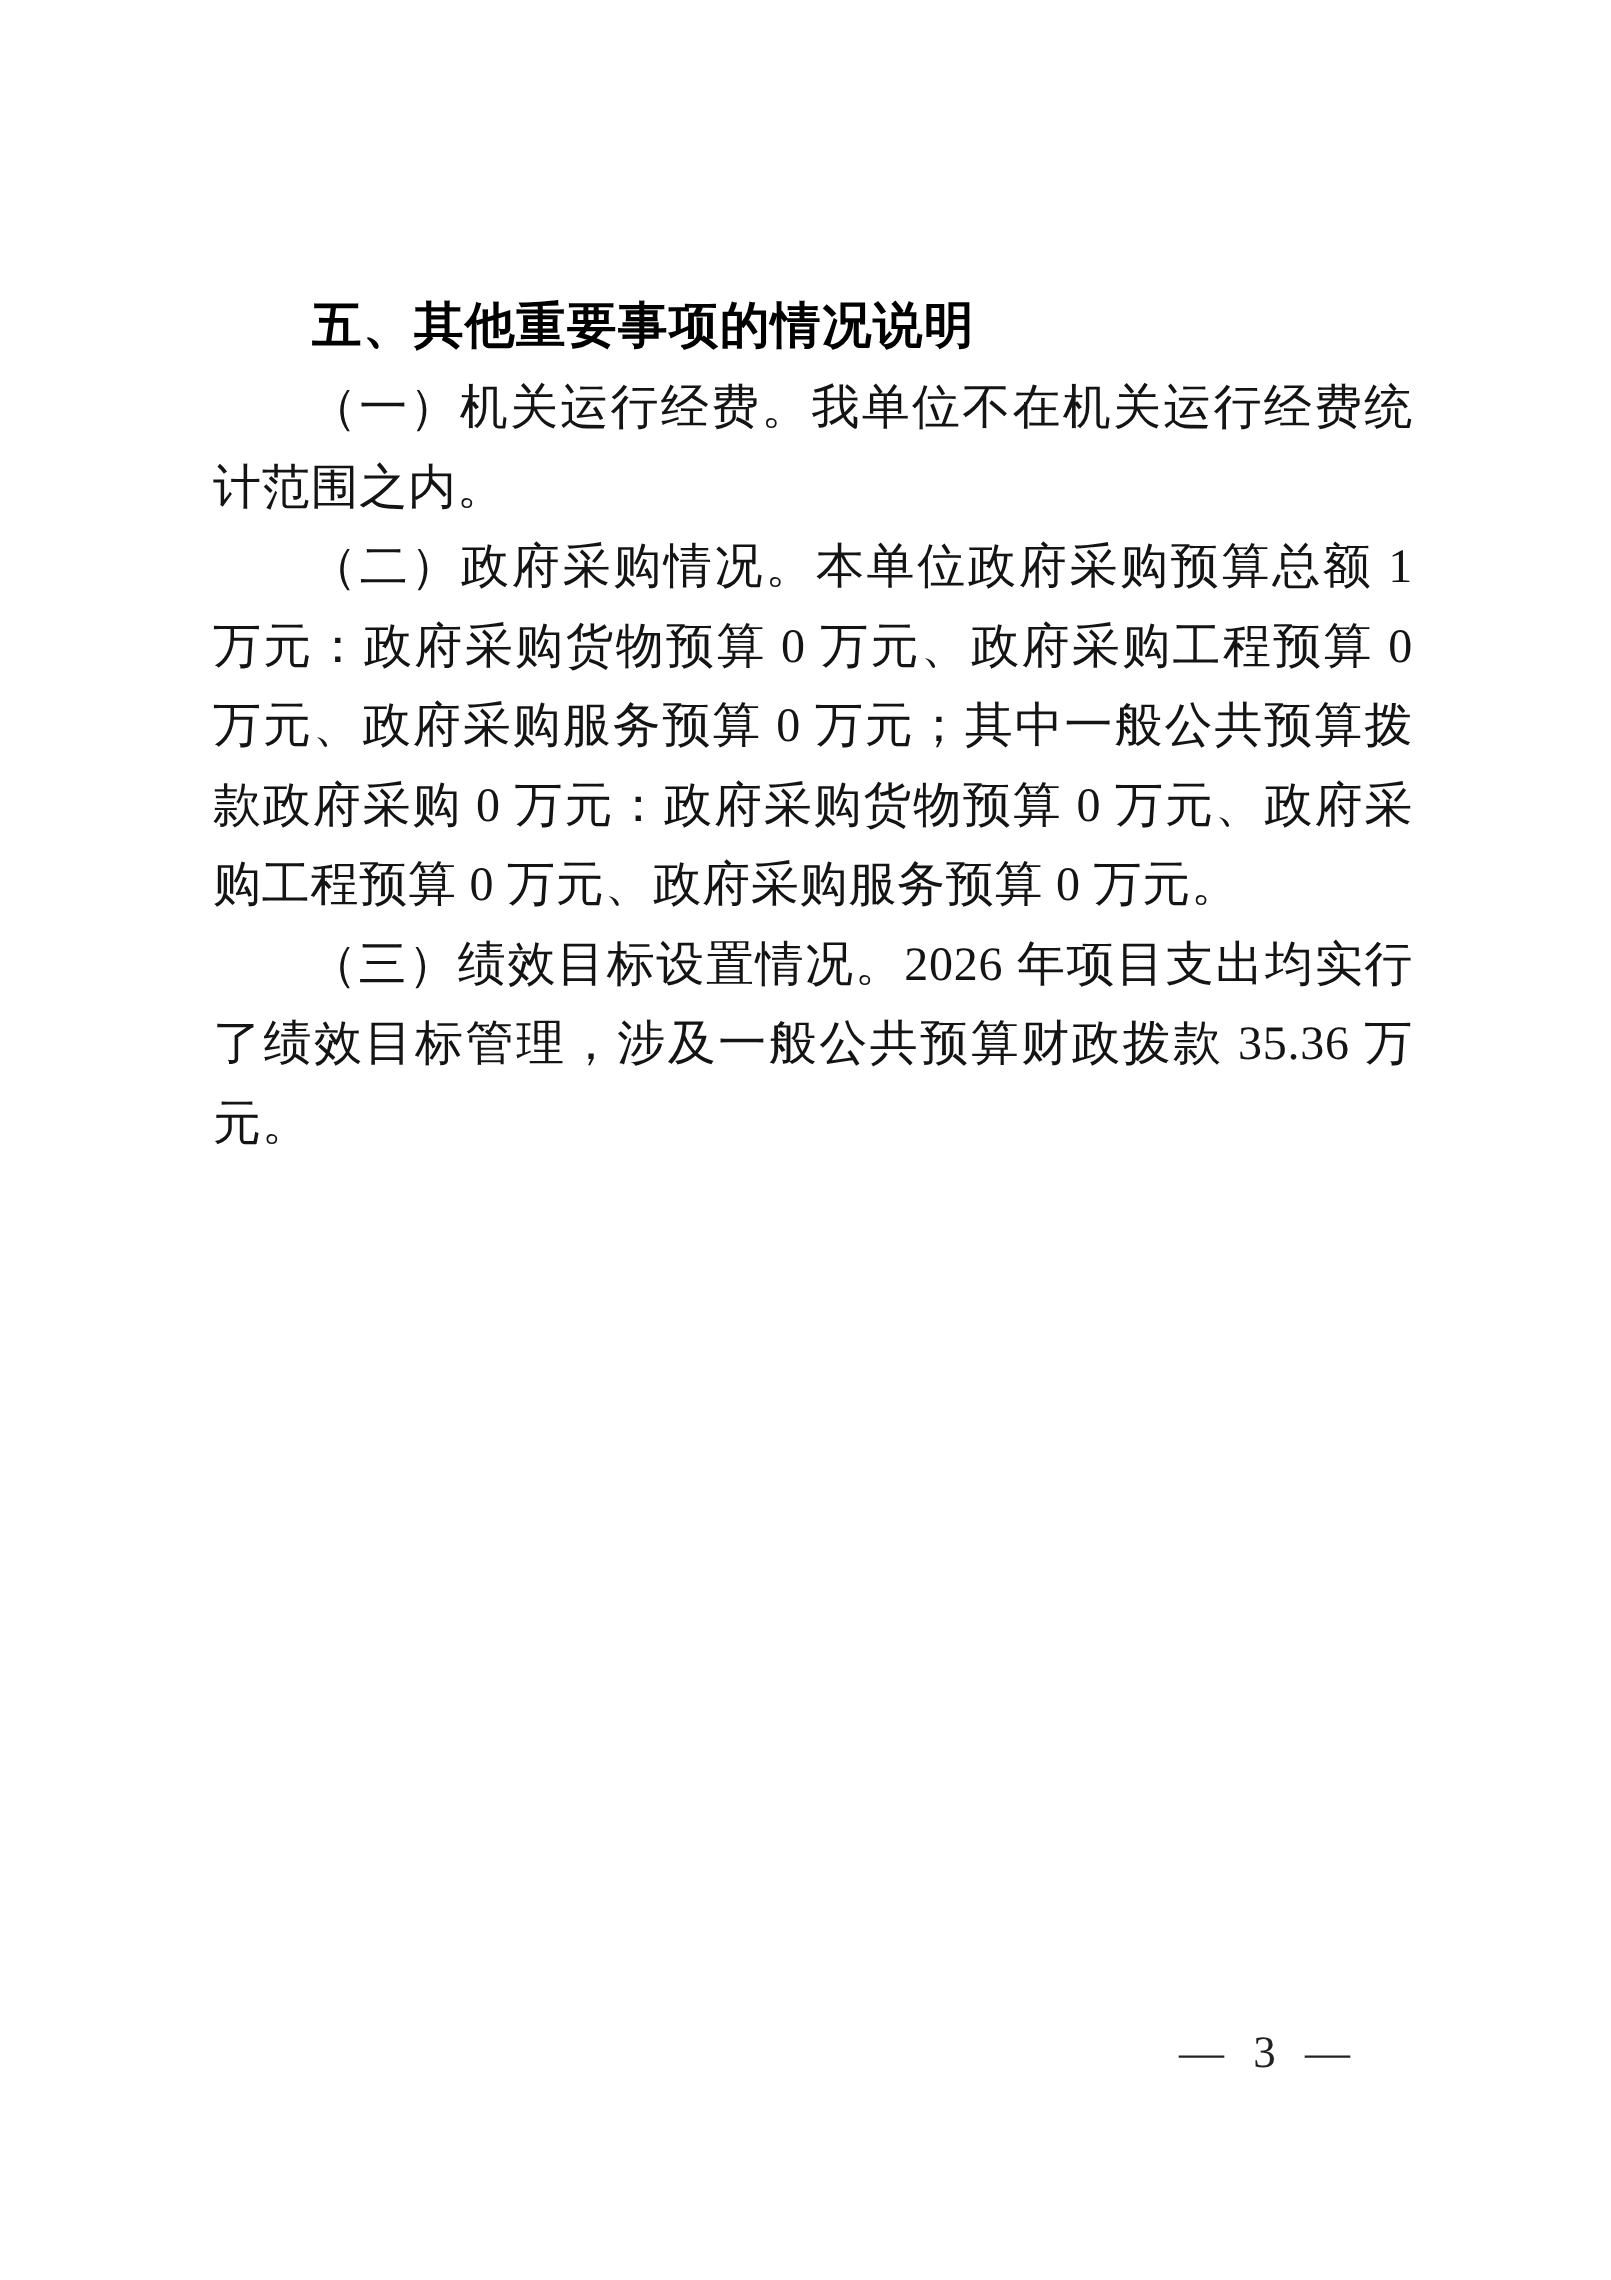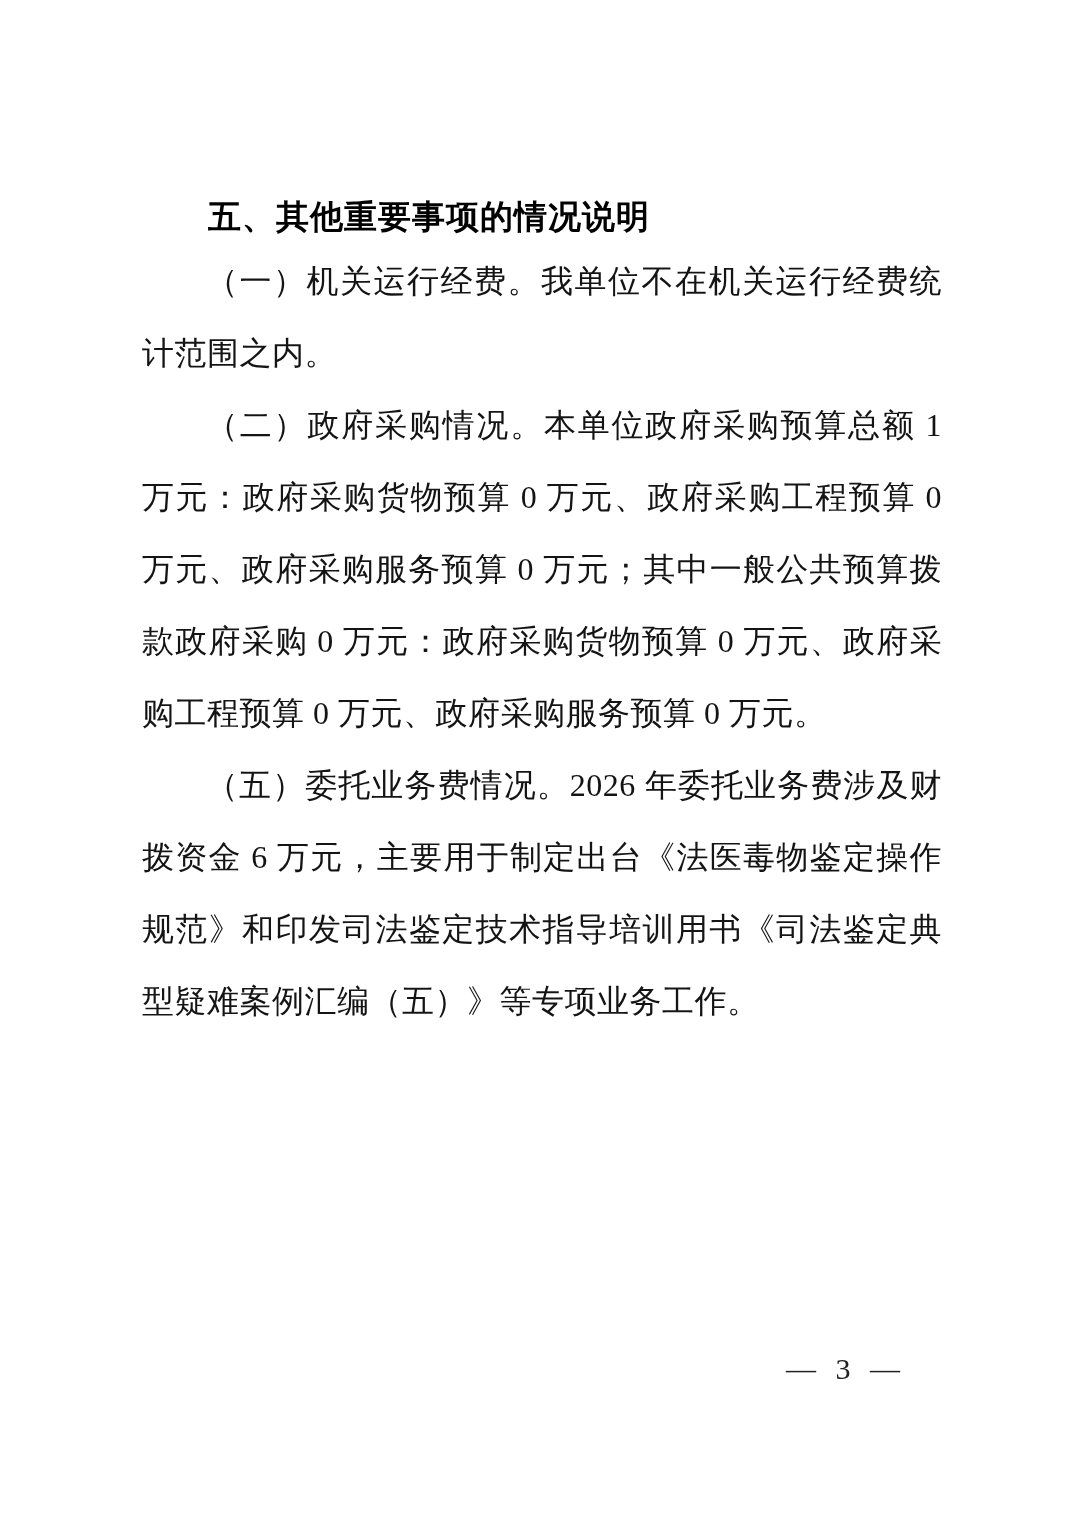--- a/index.html
+++ b/index.html
@@ -29,21 +29,21 @@
       font-size: 33px;
       line-height: 53px;
       text-indent: 2em;
       color: #000000;
       letter-spacing: 1px;
     }
     .heading + .para, .para + .heading { margin-top: 2px; }
     .para {
       font-family: "Liberation Serif", "DejaVu Serif", serif;
       font-size: 32px;
-      line-height: 72px;
+      line-height: 53px;
       text-align: justify;
       text-indent: 2em;
       word-break: break-all;
       color: #141414;
       letter-spacing: 0.5px;
     }
     .footer {
       position: absolute;
       top: 1352px;
       right: 168px;
@@ -55,16 +55,16 @@
     }
   </style>
 </head>
 <body>
 
 <div class="page">
   <div class="content" id="content">
       <p class="heading">五、其他重要事项的情况说明</p>
       <p class="para">（一）机关运行经费。我单位不在机关运行经费统计范围之内。</p>
       <p class="para">（二）政府采购情况。本单位政府采购预算总额 1 万元：政府采购货物预算 0 万元、政府采购工程预算 0 万元、政府采购服务预算 0 万元；其中一般公共预算拨款政府采购 0 万元：政府采购货物预算 0 万元、政府采购工程预算 0 万元、政府采购服务预算 0 万元。</p>
-      <p class="para">（五）委托业务费情况。2026 年委托业务费涉及财拨资金 6 万元，主要用于制定出台《法医毒物鉴定操作规范》和印发司法鉴定技术指导培训用书《司法鉴定典型疑难案例汇编（五）》等专项业务工作。</p>
+      <p class="para">（三）绩效目标设置情况。2026 年项目支出均实行了绩效目标管理，涉及一般公共预算财政拨款 35.36 万元。</p>
     </div>
   <div class="footer">— 3 —</div>
 </div>
 
 </body></html>

